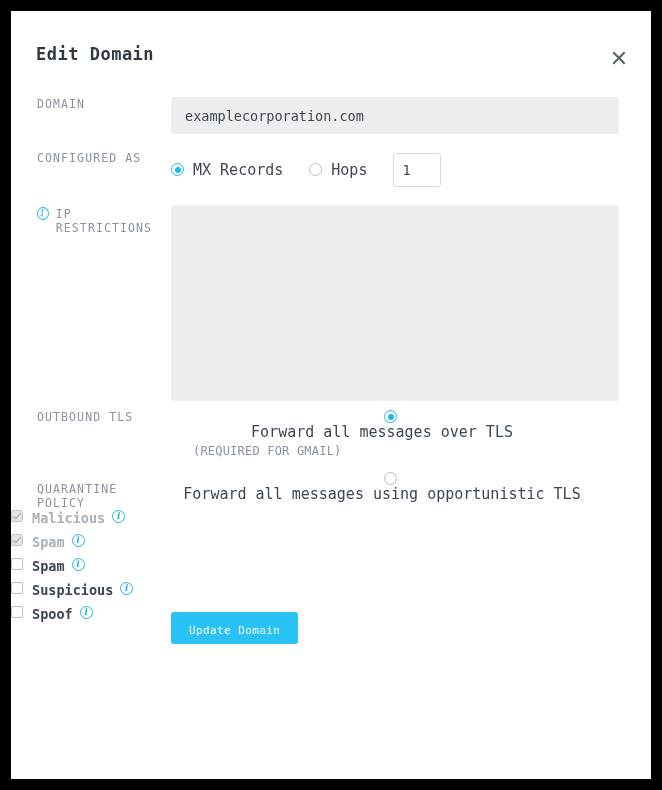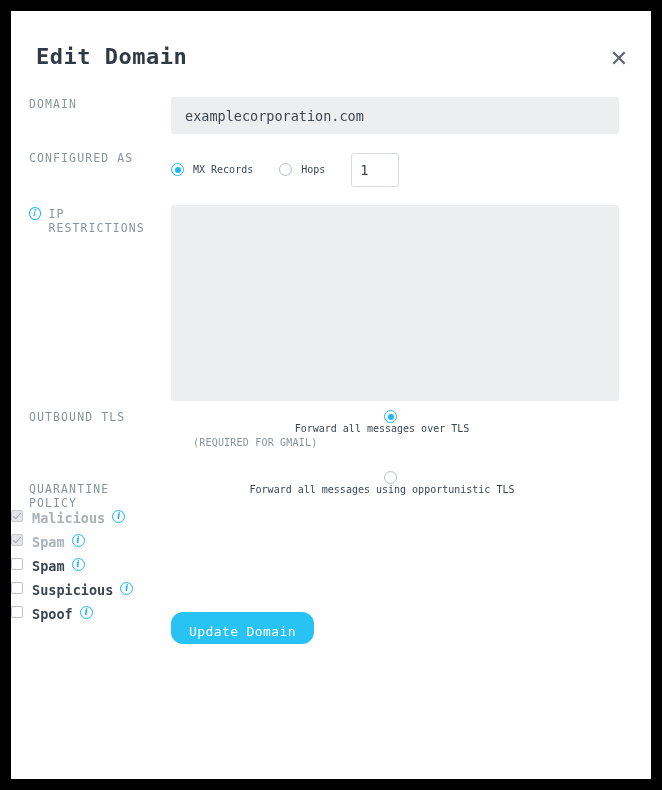--- a/index.html
+++ b/index.html
@@ -34,41 +34,41 @@
     line-height: 28px;
     text-align: center;
     cursor: pointer;
     font-family: "DejaVu Sans", sans-serif;
     font-weight: 300;
   }
   .title {
     position: absolute;
     left: 25px;
     top: 33px;
-    font-size: 22px;
+    font-size: 17px;
     font-weight: bold;
     color: #2f3a45;
     letter-spacing: 0.5px;
     font-family: "DejaVu Sans Mono", monospace;
   }
   .form {
     position: absolute;
     left: 0;
     top: 86px;
     width: 640px;
   }
   .row {
     display: flex;
     align-items: flex-start;
     margin-bottom: 0;
   }
   .label {
     width: 160px;
     box-sizing: border-box;
-    padding-left: 18px;
+    padding-left: 26px;
     padding-right: 8px;
     font-size: 11.5px;
     letter-spacing: 1.1px;
     color: #8a949e;
     text-transform: uppercase;
     font-family: "DejaVu Sans Mono", monospace;
     display: flex;
     align-items: center;
   }
   .field {
@@ -133,21 +133,21 @@
     content: "";
     position: absolute;
     left: 2.5px;
     top: 2.5px;
     width: 6px;
     height: 6px;
     border-radius: 50%;
     background: #1fb6ef;
   }
   .radio-label {
-    font-size: 10px;
+    font-size: 15px;
     color: #3c4753;
     font-family: "DejaVu Sans Mono", monospace;
     margin-right: 26px;
   }
   .hops-box {
     width: 48px;
     height: 34px;
     border: 1px solid #d7dbdf;
     border-radius: 3px;
     background: #ffffff;
@@ -181,25 +181,25 @@
   }
   .label-ip .info-icon { margin-right: 7px; }
 
   .tls-opt {
     display: flex;
     align-items: center;
     margin-bottom: 3px;
     flex-direction: column;
   }
   .tls-sub {
-    font-size: 10px;
+    font-size: 12px;
     color: #8a949e;
     font-family: "DejaVu Sans Mono", monospace;
     margin-left: 22px;
-    margin-bottom: 23px;
+    margin-bottom: 14px;
     letter-spacing: 0.2px;
   }
   .check-line {
     display: flex;
     height: 24px;
     font-weight: bold;
   }
   .checkbox {
     width: 12px;
     height: 12px;
@@ -238,24 +238,24 @@
 
   .submit-row {
     display: flex;
     margin-top: 10px;
   }
   .submit-spacer { width: 160px; flex: none; }
   .submit-btn {
     background: #29c2f4;
     color: #ffffff;
     border: none;
-    border-radius: 12px;
+    border-radius: 3px;
     height: 32px;
     padding: 12px 18px;
-    font-size: 13px;
+    font-size: 11px;
     font-family: "DejaVu Sans Mono", monospace;
     letter-spacing: 0.4px;
     cursor: pointer;
   }
 </style>
 </head>
 <body>
 
 <div class="modal">
 

